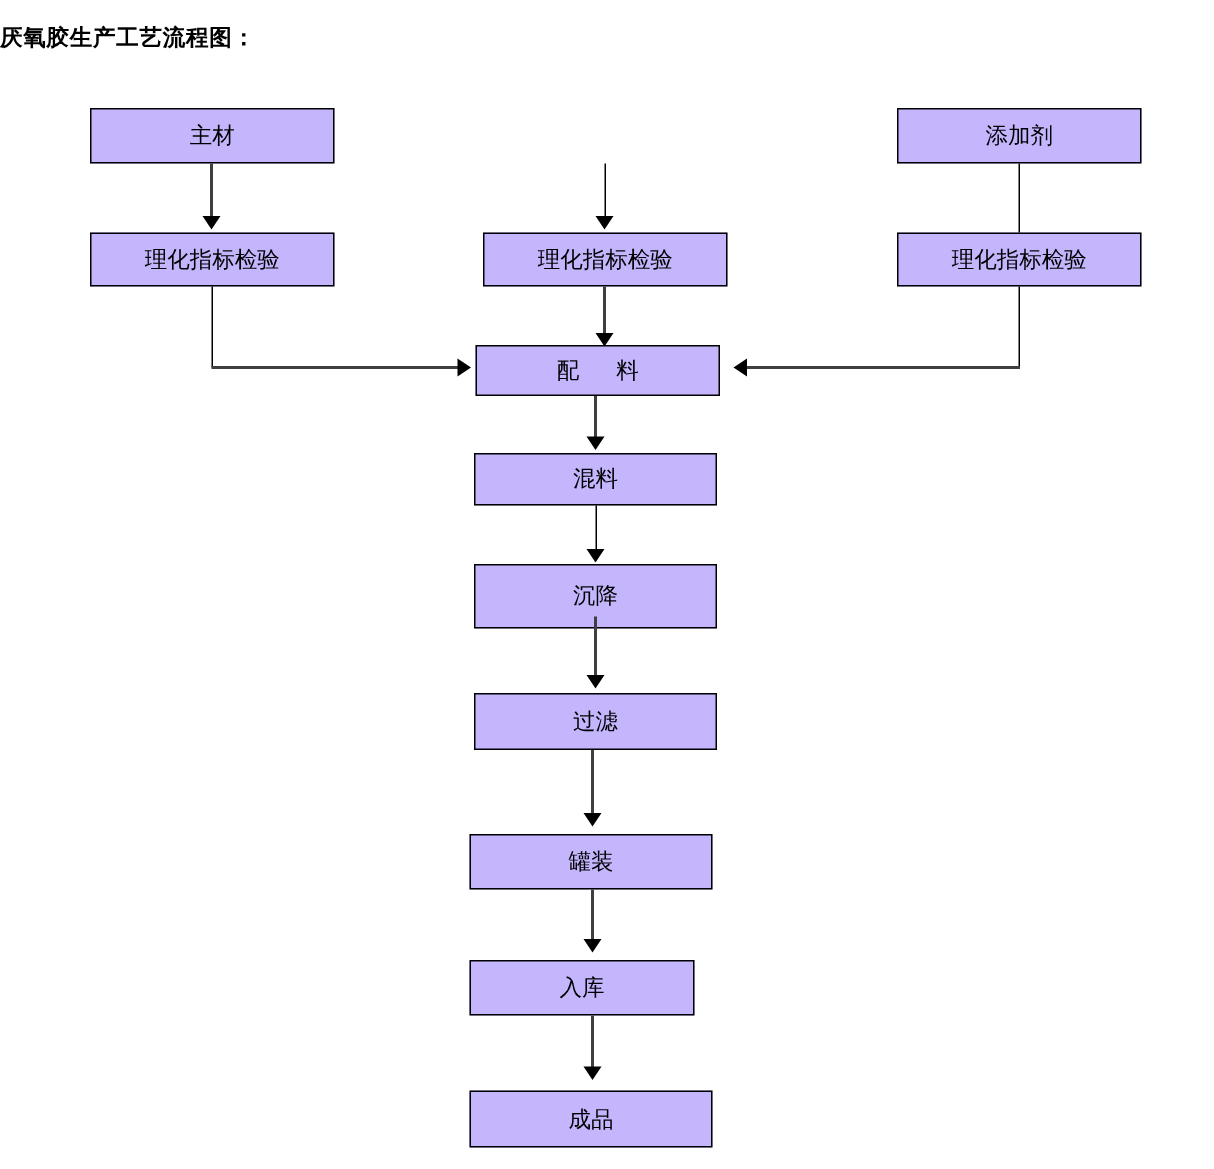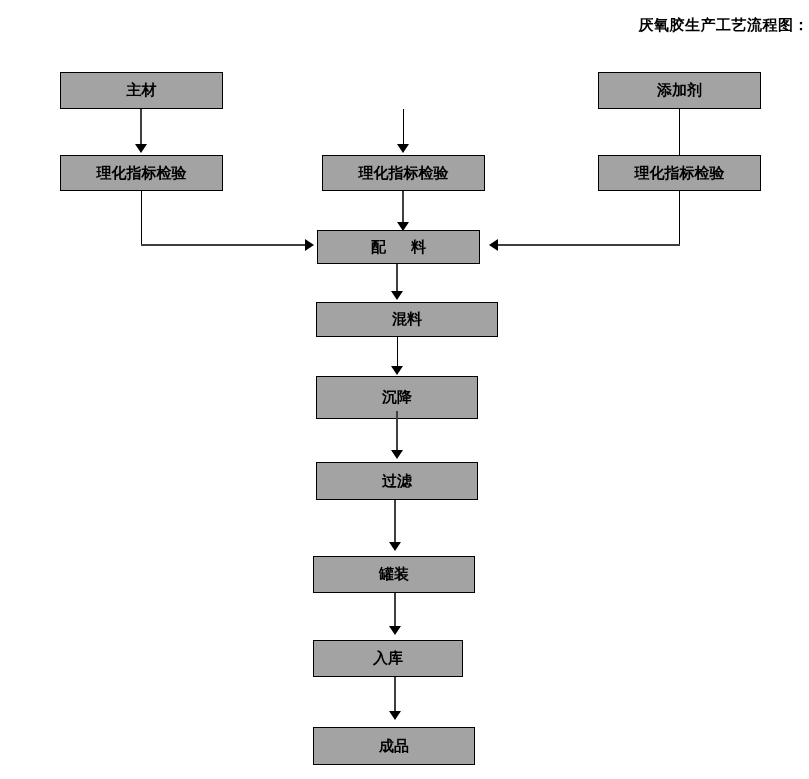--- a/index.html
+++ b/index.html
@@ -13,41 +13,40 @@
     height: 779px;
     background: #ffffff;
     font-family: "DejaVu Sans", "Liberation Sans", sans-serif;
     overflow: hidden;
   }
   .title {
     position: absolute;
     left: 0;
     top: 16px;
     width: 809px;
-    text-align: right;
+    text-align: left;
     font-size: 15px;
     font-weight: bold;
     color: #000000;
     letter-spacing: 0.5px;
     white-space: nowrap;
   }
   .node {
     position: absolute;
     box-sizing: border-box;
     border: 1px solid #000000;
-    background: #a3a3a3;
+    background: #c4b5fd;
     color: #000000;
     font-size: 15px;
     display: flex;
     align-items: center;
     justify-content: center;
     text-align: center;
     white-space: nowrap;
     line-height: 1;
-    font-weight: bold;
   }
   .node.spaced {
     letter-spacing: 10px;
     text-indent: 10px;
   }
   
   .vline {
     position: absolute;
     width: 2px;
     background: #3f3f3f;
@@ -121,21 +120,21 @@
 
   <div class="vline plain" style="left:679px; top:191px; height:54px; background:#000000; width:1px;"></div>
   <div class="hline" style="left:498px; top:244px; width:182px;"></div>
   <div class="arrow-left" style="left:489px; top:239px;"></div>
 
   <div class="node spaced" style="left:317px; top:230px; width:163px; height:34px;">配 料</div>
 
   <div class="vline" style="left:396px; top:264px; height:30px;"></div>
   <div class="arrow-down" style="left:391px; top:291px;"></div>
 
-  <div class="node" style="left:316px; top:302px; width:182px; height:35px;">混料</div>
+  <div class="node" style="left:316px; top:302px; width:162px; height:35px;">混料</div>
 
   <div class="vline plain" style="left:397px; top:337px; height:33px; background:#000000; width:1px;"></div>
   <div class="arrow-down" style="left:391px; top:366px;"></div>
 
   <div class="node" style="left:316px; top:376px; width:162px; height:43px;">沉降</div>
 
   <div class="vline" style="left:396px; top:411px; height:42px;"></div>
   <div class="arrow-down" style="left:391px; top:450px;"></div>
 
   <div class="node" style="left:316px; top:462px; width:162px; height:38px;">过滤</div>

